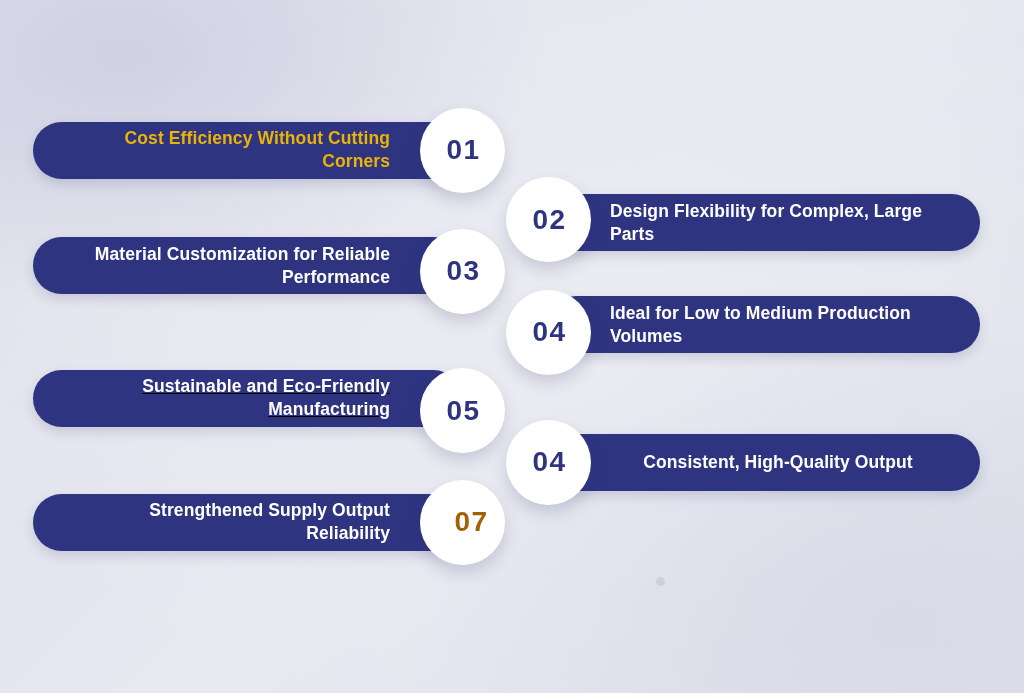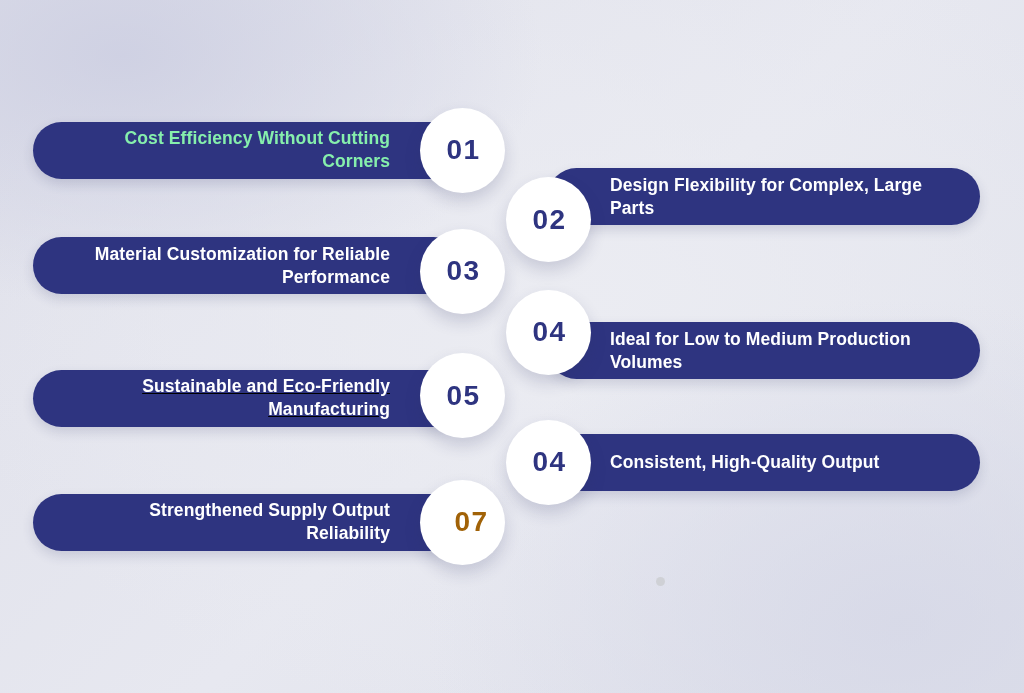--- a/index.html
+++ b/index.html
@@ -68,65 +68,65 @@
     opacity: 0.65;
   }
 </style>
 </head>
 <body>
 
 <div class="stage">
   <div class="items-layer">
   <div class="item">
     <div class="pill left" style="top: 121.5px; background: rgb(46, 52, 128);">
-      <span class="pill-label" style="color: #86efac;">Cost Efficiency Without Cutting Corners</span>
+      <span class="pill-label" style="color: #eab308;">Cost Efficiency Without Cutting Corners</span>
     </div>
     <div class="circle left" style="top: 107.5px; background: rgb(255, 255, 255);">
       <span class="circle-number" style="color: rgb(46, 52, 128);">01</span>
     </div>
   </div>
 
   <div class="item">
-    <div class="pill right" style="top: 168px; background: rgb(46, 52, 128);">
+    <div class="pill right" style="top: 194px; background: rgb(46, 52, 128);">
       <span class="pill-label" style="color: rgb(255, 255, 255);">Design Flexibility for Complex, Large Parts</span>
     </div>
     <div class="circle right" style="top: 177px; background: rgb(255, 255, 255);">
       <span class="circle-number" style="color: rgb(46, 52, 128);">02</span>
     </div>
   </div>
 
   <div class="item">
     <div class="pill left" style="top: 237px; background: rgb(46, 52, 128);">
       <span class="pill-label" style="color: rgb(255, 255, 255);">Material Customization for Reliable Performance</span>
     </div>
     <div class="circle left" style="top: 228.5px; background: rgb(255, 255, 255);">
       <span class="circle-number" style="color: rgb(46, 52, 128);">03</span>
     </div>
   </div>
 
   <div class="item">
-    <div class="pill right" style="top: 322px; background: rgb(46, 52, 128);">
+    <div class="pill right" style="top: 296px; background: rgb(46, 52, 128);">
       <span class="pill-label" style="color: rgb(255, 255, 255);">Ideal for Low to Medium Production Volumes</span>
     </div>
     <div class="circle right" style="top: 289.5px; background: rgb(255, 255, 255);">
       <span class="circle-number" style="color: rgb(46, 52, 128);">04</span>
     </div>
   </div>
 
   <div class="item">
     <div class="pill left" style="top: 369.5px; background: rgb(46, 52, 128); text-decoration: underline;">
       <span class="pill-label" style="color: rgb(255, 255, 255);">Sustainable and Eco-Friendly Manufacturing</span>
     </div>
-    <div class="circle left" style="top: 353px; background: rgb(255, 255, 255);">
+    <div class="circle left" style="top: 368px; background: rgb(255, 255, 255);">
       <span class="circle-number" style="color: rgb(46, 52, 128);">05</span>
     </div>
   </div>
 
   <div class="item">
-    <div class="pill right" style="top: 433.5px; background: rgb(46, 52, 128);">
+    <div class="pill right" style="top: 433.5px; background: rgb(46, 52, 128); justify-content: center;">
       <span class="pill-label" style="color: rgb(255, 255, 255);">Consistent, High-Quality Output</span>
     </div>
     <div class="circle right" style="top: 419.5px; background: rgb(255, 255, 255);">
       <span class="circle-number" style="color: rgb(46, 52, 128);">04</span>
     </div>
   </div>
 
   <div class="item">
     <div class="pill left" style="top: 493.5px; background: rgb(46, 52, 128);">
       <span class="pill-label" style="color: rgb(255, 255, 255);">Strengthened Supply Output Reliability</span>

